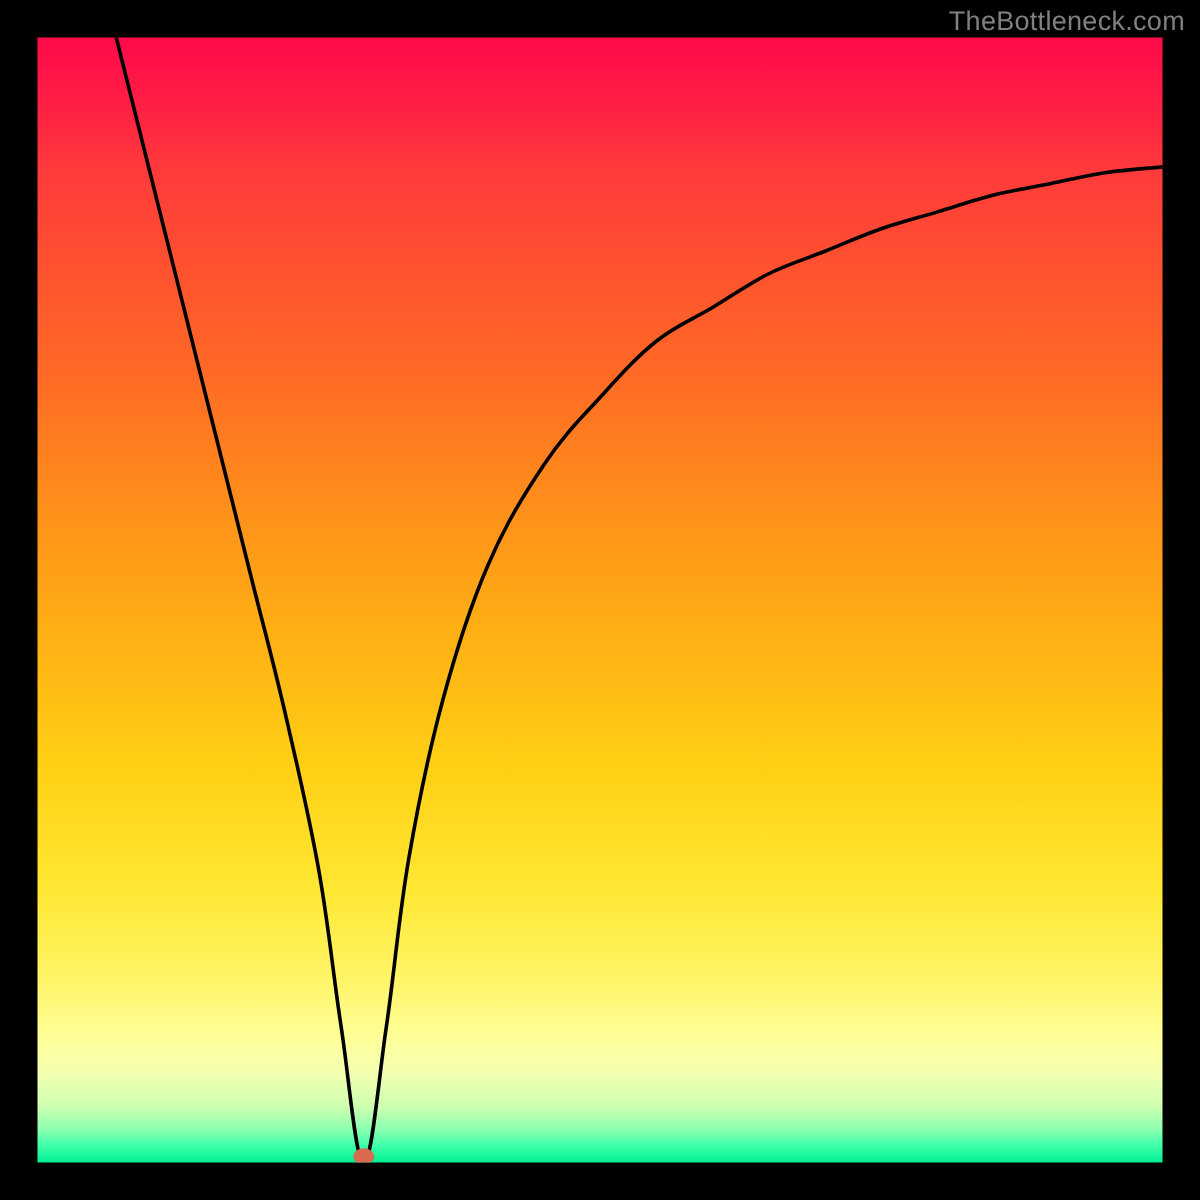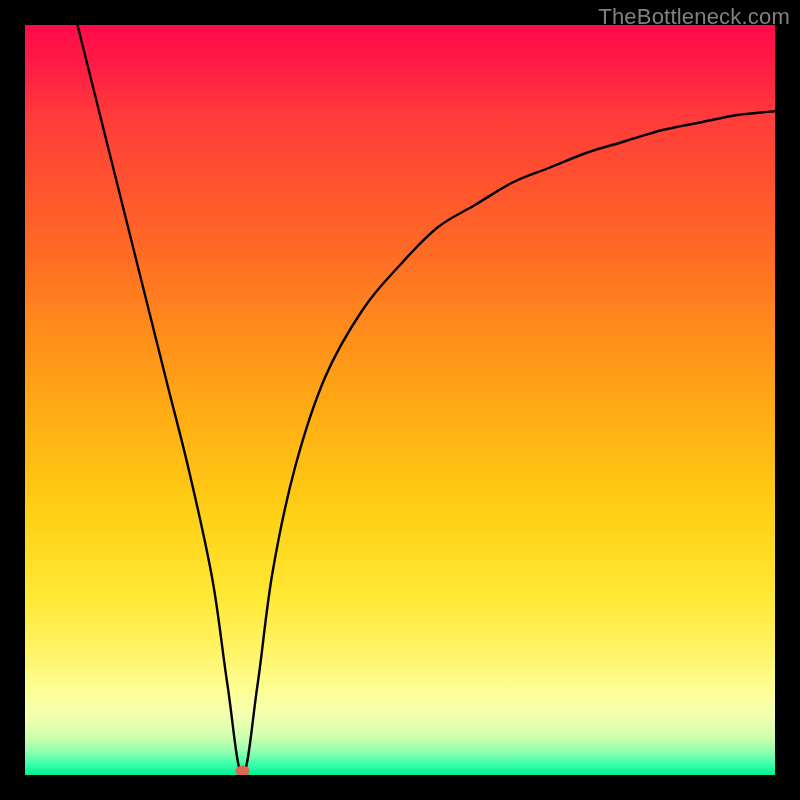--- a/index.html
+++ b/index.html
@@ -39,21 +39,21 @@
   .curve-svg {
     position: absolute;
     left: 0; top: 0;
     width: 750px; height: 750px;
   }
   .watermark {
     position: absolute;
     top: 4px;
     right: 10px;
     color: #808080;
-    font-size: 22px;
+    font-size: 18px;
     letter-spacing: 0.2px;
     font-weight: 400;
   }
 </style>
 </head>
 <body>
 
 <div class="frame">
   <div class="plot-area">
     <svg class="curve-svg" viewBox="0 0 750 750" preserveAspectRatio="none">

